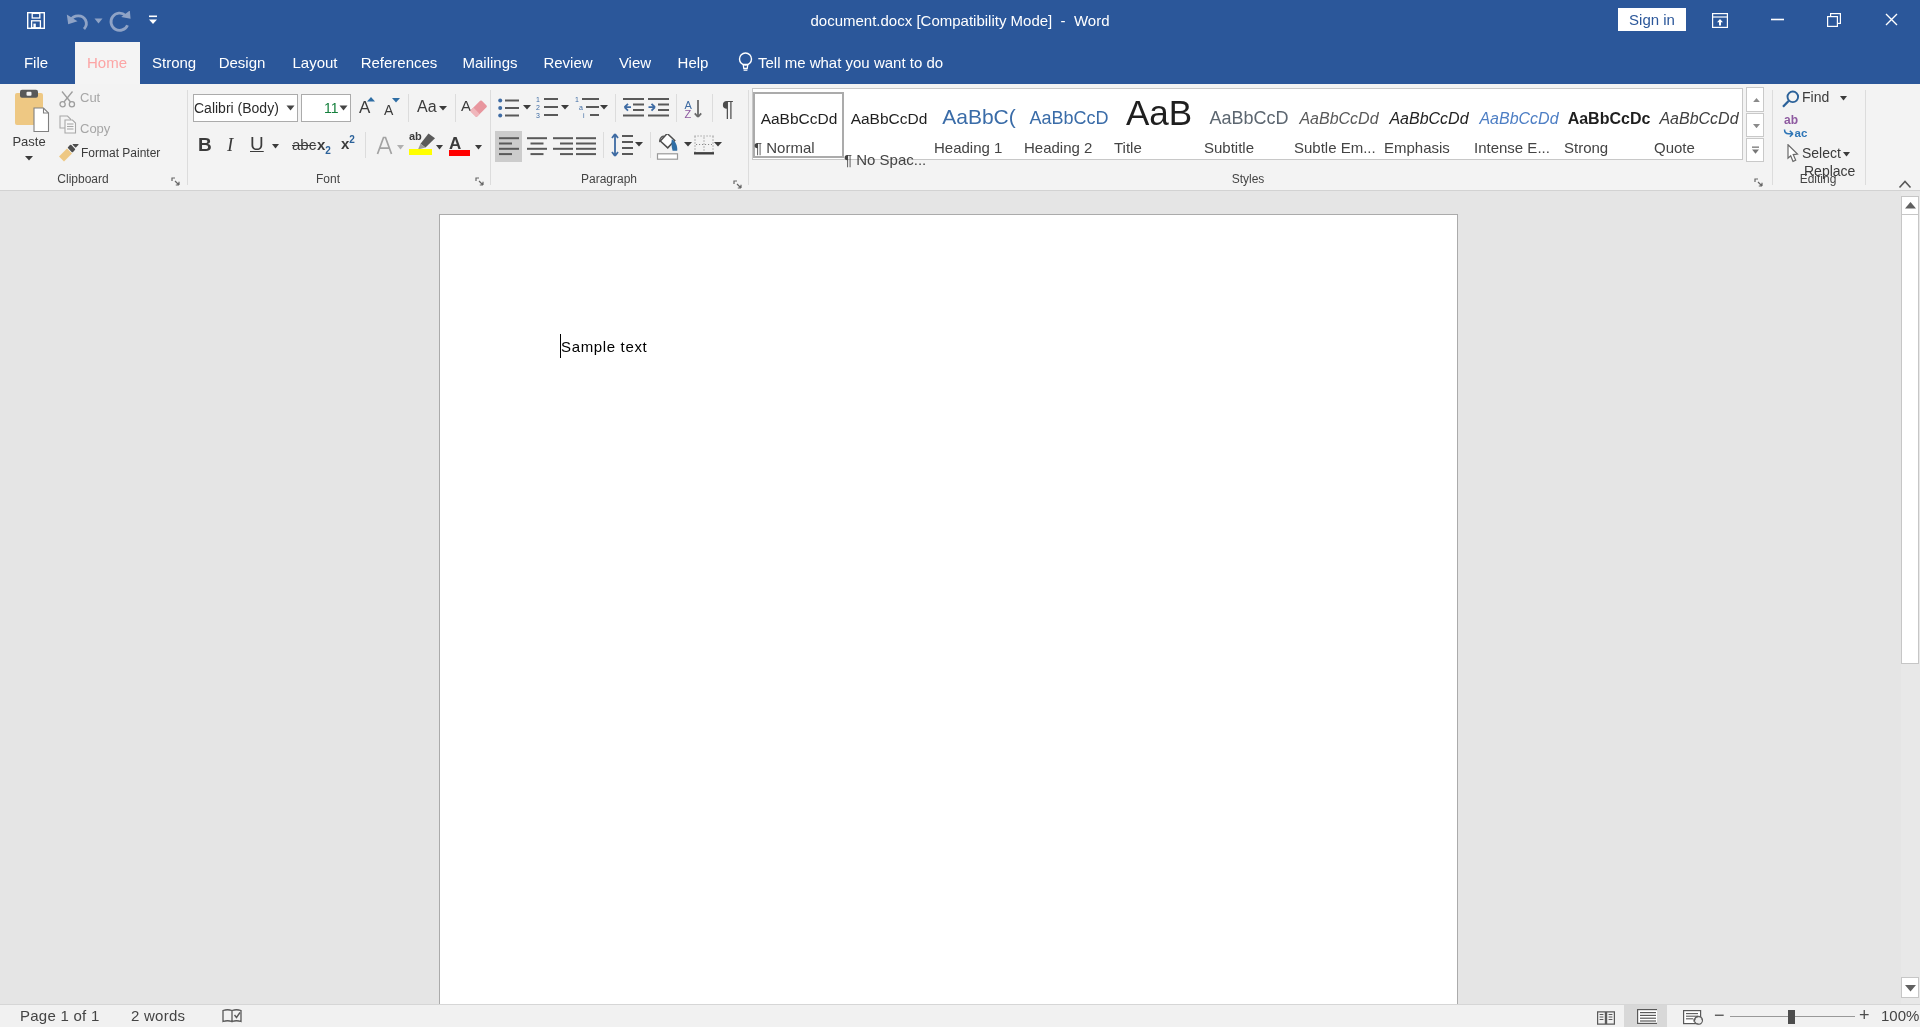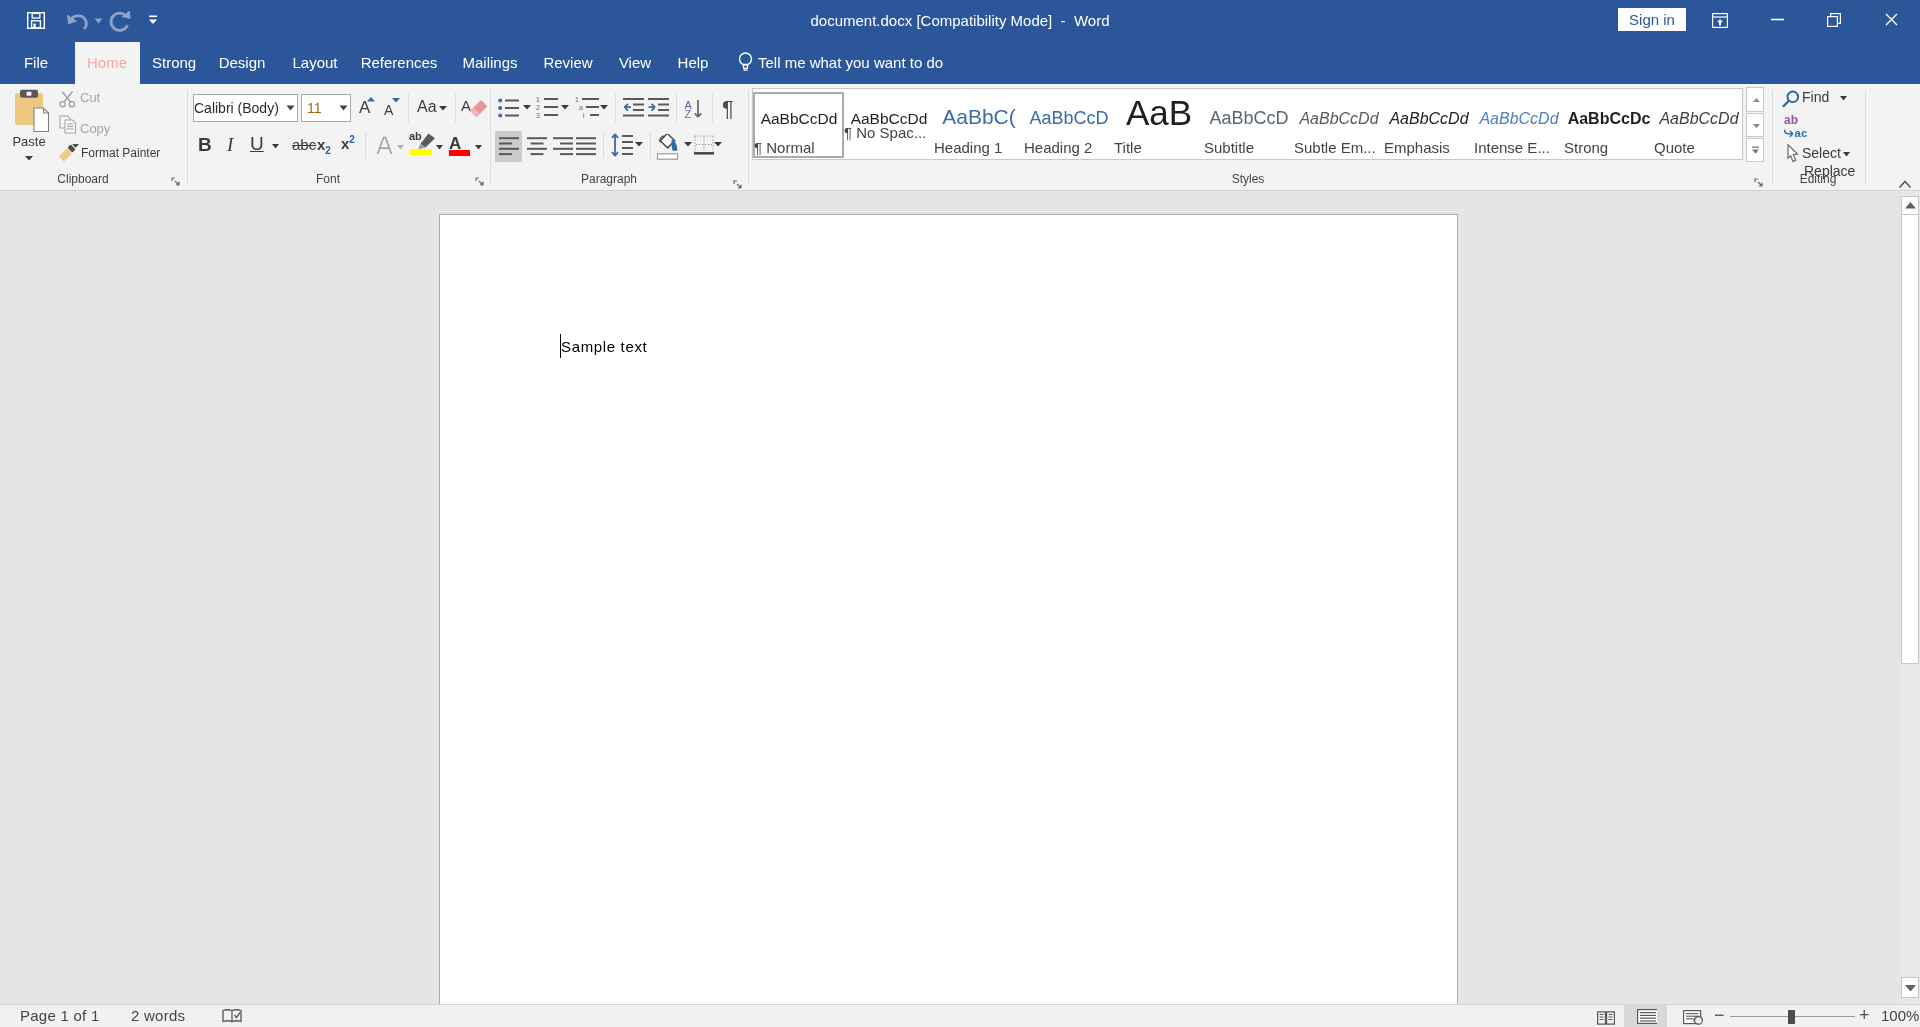--- a/index.html
+++ b/index.html
@@ -278,21 +278,21 @@
   <div class="glabel" style="left:40px;width:86px;">Clipboard</div>
   <svg class="launcher" style="left:171px;top:93px" width="10" height="10" viewBox="0 0 10 10">
     <path d="M1,4 L1,1 L4,1" fill="none" stroke="#666" stroke-width="1.2"></path>
     <path d="M4,4 L8,8 M8,8 L8,4.8 M8,8 L4.8,8" fill="none" stroke="#666" stroke-width="1.2"></path>
   </svg>
 
   <div class="abs" style="left:193px;top:10px;width:105px;height:28px;background:#fff;border:1px solid #ababab;font-size:14px;color:#2b2b2b;line-height:26px;">Calibri (Body)</div>
   <svg class="abs" style="left:286px;top:21px" width="9" height="6" viewBox="0 0 9 6">
       <path d="M0.5,0.5 L8.5,0.5 L4.5,5.5 Z" fill="#444"></path>
     </svg>
-  <div class="abs" style="left:301px;top:10px;width:50px;height:28px;background:#fff;border:1px solid #ababab;font-size:14px;color:#a16207;line-height:26px;padding-left:5px;">11</div>
+  <div class="abs" style="left:301px;top:10px;width:50px;height:28px;background:#fff;border:1px solid #ababab;font-size:14px;color:#15803d;line-height:26px;padding-left:22px;">11</div>
   <svg class="abs" style="left:339px;top:21px" width="9" height="6" viewBox="0 0 9 6">
       <path d="M0.5,0.5 L8.5,0.5 L4.5,5.5 Z" fill="#444"></path>
     </svg>
   <div class="abs" style="left:359px;top:14px;font-size:17px;color:#3b3b3b;">A</div>
   <svg class="abs" style="left:367px;top:13px" width="8" height="5" viewBox="0 0 8 5">
       <path d="M4,0 L8,4.4 L0,4.4 Z" fill="#2e6da4"></path>
     </svg>
   <div class="abs" style="left:384px;top:18px;font-size:14px;color:#3b3b3b;">A</div>
   <svg class="abs" style="left:392px;top:14px" width="8" height="5" viewBox="0 0 8 5">
       <path d="M0,0 L8,0 L4,4.4 Z" fill="#2e6da4"></path>
@@ -344,21 +344,21 @@
   <svg class="launcher" style="left:475px;top:93px" width="10" height="10" viewBox="0 0 10 10">
     <path d="M1,4 L1,1 L4,1" fill="none" stroke="#666" stroke-width="1.2"></path>
     <path d="M4,4 L8,8 M8,8 L8,4.8 M8,8 L4.8,8" fill="none" stroke="#666" stroke-width="1.2"></path>
   </svg>
 
   <div class="abs" style="left:752px;top:4px;width:991px;height:72px;background:#fff;border:1px solid #c8c8c8;">
     <div class="abs" style="left:0px;top:3px;width:91px;height:66px;border:2px solid #ababab;"></div>
     <div class="sbig" style="left:1px;top:21px;font-size:15.5px;color:#1f1f1f;">AaBbCcDd</div>
     <div class="snm" style="left:1px;top:50px;">¶ Normal</div>
     <div class="sbig" style="left:91px;top:21px;font-size:15.5px;color:#1f1f1f;">AaBbCcDd</div>
-    <div class="snm" style="left:91px;top:35px;">¶ No Spac...</div>
+    <div class="snm" style="left:91px;top:62px;">¶ No Spac...</div>
     <div class="sbig" style="left:181px;top:16px;font-size:21px;color:#3a6ca8;">AaBbC(</div>
     <div class="snm" style="left:181px;top:50px;">Heading 1</div>
     <div class="sbig" style="left:271px;top:19px;font-size:18px;color:#3a6ca8;">AaBbCcD</div>
     <div class="snm" style="left:271px;top:50px;">Heading 2</div>
     <div class="sbig" style="left:361px;top:4px;font-size:35px;font-weight:300;color:#1f1f1f;">AaB</div>
     <div class="snm" style="left:361px;top:50px;">Title</div>
     <div class="sbig" style="left:451px;top:19px;font-size:18px;color:#5c6670;">AaBbCcD</div>
     <div class="snm" style="left:451px;top:50px;">Subtitle</div>
     <div class="sbig" style="left:541px;top:21px;font-size:16px;font-style:italic;color:#595959;">AaBbCcDd</div>
     <div class="snm" style="left:541px;top:50px;">Subtle Em...</div>

